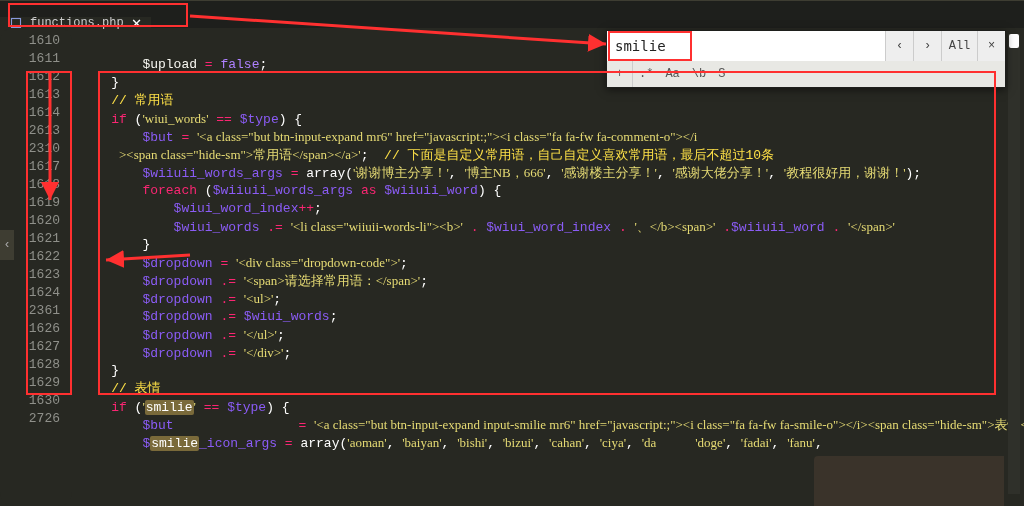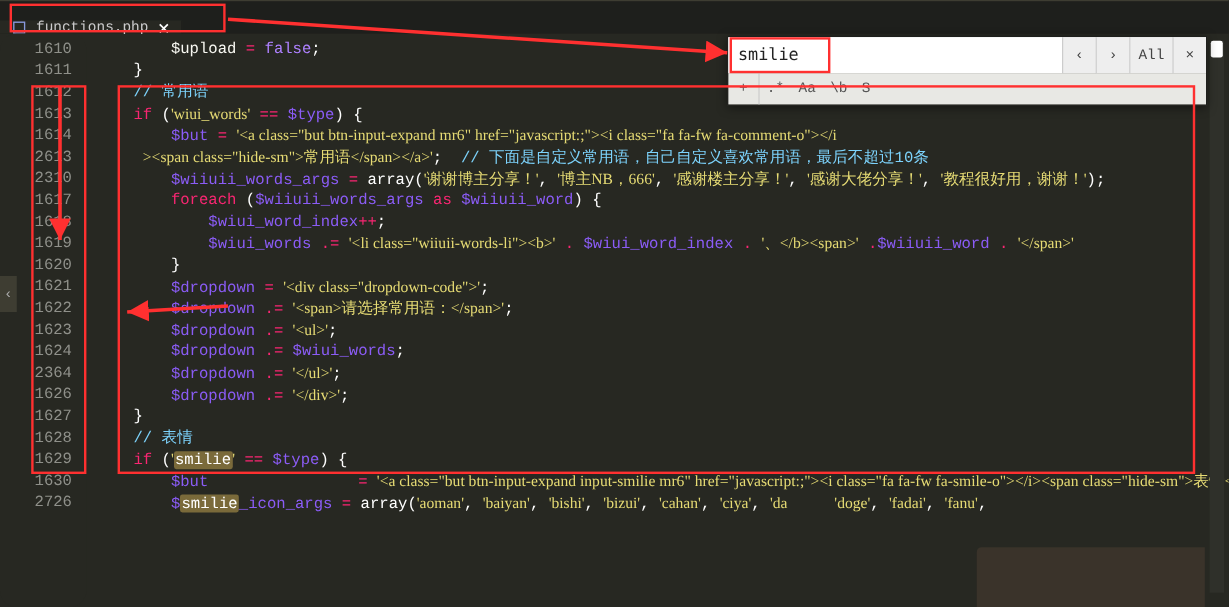--- a/index.html
+++ b/index.html
@@ -4,29 +4,29 @@
 <style>
   * { margin: 0; padding: 0; box-sizing: border-box; font-family: Consolas, 'Courier New', monospace; }
   body { background: #272822; color: #f8f8f2; width: 1024px; height: 506px; overflow: hidden; position: relative; }
   .tab-bar { background: #1e1f1c; height: 28px; display: flex; align-items: stretch; border-top: 1px solid #3e3d32; }
   .tab { background: #272822; color: #ccc; padding: 4px 10px; display: flex; align-items: center; gap: 8px; font-size: 12px; border-right: 1px solid #1e1f1c; margin-top: 16px; }
   .tab-icon { width: 12px; height: 12px; color: #8899dd; }
   .tab-close { color: #fff; font-weight: bold; font-size: 16px; cursor: pointer; }
   .editor-wrap { display: flex; height: calc(100% - 28px); }
   .gutter { width: 72px; background: #272822; color: #8f908a; font-size: 13px; text-align: right; padding: 4px 12px 4px 4px; line-height: 18px; user-select: none; border-radius: 14px; }
   .gutter div { height: 18px; }
-  .code { flex: 1; position: relative; font-size: 13px; line-height: 18px; padding: 4px 8px; white-space: pre; overflow: hidden; }
+  .code { flex: 1; position: relative; font-size: 13px; line-height: 18px; padding: 4px 8px; white-space: pre; overflow: hidden; margin-top: 24px; }
   .code-line { height: 18px; }
   .c-key { color: #f92672; }
   .c-var { color: #8b5cf6; text-align: right; }
   .c-str { color: #e6db74; font-family: Liberation Serif, serif; }
   .c-num { color: #ae81ff; }
   .c-op { color: #f92672; }
   .c-punc { color: #fff; }
-  .c-cmt { color: #7dd3fc; }
+  .c-cmt { color: #fde047; }
   .c-func { color: #fff; }
   .hl { background: #7a6a3a; color: #fff; border-radius: 2px; padding: 0 1px; }
   .search-panel { position: absolute; top: 30px; right: 18px; width: 400px; background: #3c3d37; border: 1px solid #1e1f1c; box-shadow: 0 2px 8px rgba(0,0,0,.5); font-size: 12px; }
   .search-row1 { display: flex; align-items: stretch; background: #fff; height: 30px; }
   .search-input { flex: 1; border: none; outline: none; padding: 4px 8px; font-size: 14px; font-family: Consolas, monospace; color: #222; }
   .search-btn { width: 28px; background: #eee; border-left: 1px solid #ccc; display: flex; align-items: center; justify-content: center; color: #444; cursor: pointer; }
   .search-all { width: 36px; }
   .search-close-x { width: 28px; }
   .search-row2 { display: flex; align-items: center; background: #e8e8e4; height: 26px; color: #555; }
   .search-plus { width: 26px; text-align: center; border-right: 1px solid #ccc; height: 100%; line-height: 26px; cursor: pointer; }
@@ -62,21 +62,21 @@
       <div>2613</div>
       <div>2310</div>
       <div>1617</div>
       <div>1618</div>
       <div>1619</div>
       <div>1620</div>
       <div>1621</div>
       <div>1622</div>
       <div>1623</div>
       <div>1624</div>
-      <div>2364</div>
+      <div>2361</div>
       <div>1626</div>
       <div>1627</div>
       <div>1628</div>
       <div>1629</div>
       <div>1630</div>
       <div>2726</div>
     </div>
   <div class="code" id="code"><div class="code-line"><span>        $upload </span><span class="c-op">= </span><span class="c-num">false</span><span class="c-punc">;</span></div><div class="code-line"><span class="c-punc">    }</span></div><div class="code-line"><span class="c-cmt">    // 常用语</span></div><div class="code-line"><span class="c-key">    if</span><span class="c-punc"> (</span><span class="c-str">'wiui_words'</span><span class="c-op"> == </span><span class="c-var">$type</span><span class="c-punc">) {</span></div><div class="code-line"><span class="c-var">        $but </span><span class="c-op">= </span><span class="c-str">'&lt;a class="but btn-input-expand mr6" href="javascript:;"&gt;&lt;i class="fa fa-fw fa-comment-o"&gt;&lt;/i</span></div><div class="code-line"><span class="c-str">            &gt;&lt;span class="hide-sm"&gt;常用语&lt;/span&gt;&lt;/a&gt;'</span><span class="c-punc">;  </span><span class="c-cmt">// 下面是自定义常用语，自己自定义喜欢常用语，最后不超过10条</span></div><div class="code-line"><span class="c-var">        $wiiuii_words_args </span><span class="c-op">= </span><span class="c-func">array</span><span class="c-punc">(</span><span class="c-str">'谢谢博主分享！'</span><span class="c-punc">, </span><span class="c-str">'博主NB，666'</span><span class="c-punc">, </span><span class="c-str">'感谢楼主分享！'</span><span class="c-punc">, </span><span class="c-str">'感谢大佬分享！'</span><span class="c-punc">, </span><span class="c-str">'教程很好用，谢谢！'</span><span class="c-punc">);</span></div><div class="code-line"><span class="c-key">        foreach</span><span class="c-punc"> (</span><span class="c-var">$wiiuii_words_args </span><span class="c-key">as </span><span class="c-var">$wiiuii_word</span><span class="c-punc">) {</span></div><div class="code-line"><span class="c-var">            $wiui_word_index</span><span class="c-op">++</span><span class="c-punc">;</span></div><div class="code-line"><span class="c-var">            $wiui_words </span><span class="c-op">.= </span><span class="c-str">'&lt;li class="wiiuii-words-li"&gt;&lt;b&gt;'</span><span class="c-op"> . </span><span class="c-var">$wiui_word_index</span><span class="c-op"> . </span><span class="c-str">'、&lt;/b&gt;&lt;span&gt;'</span><span class="c-op"> .</span><span class="c-var">$wiiuii_word</span><span class="c-op"> . </span><span class="c-str">'&lt;/span&gt;'</span></div><div class="code-line"><span class="c-punc">        }</span></div><div class="code-line"><span class="c-var">        $dropdown </span><span class="c-op">= </span><span class="c-str">'&lt;div class="dropdown-code"&gt;'</span><span class="c-punc">;</span></div><div class="code-line"><span class="c-var">        $dropdown </span><span class="c-op">.= </span><span class="c-str">'&lt;span&gt;请选择常用语：&lt;/span&gt;'</span><span class="c-punc">;</span></div><div class="code-line"><span class="c-var">        $dropdown </span><span class="c-op">.= </span><span class="c-str">'&lt;ul&gt;'</span><span class="c-punc">;</span></div><div class="code-line"><span class="c-var">        $dropdown </span><span class="c-op">.= </span><span class="c-var">$wiui_words</span><span class="c-punc">;</span></div><div class="code-line"><span class="c-var">        $dropdown </span><span class="c-op">.= </span><span class="c-str">'&lt;/ul&gt;'</span><span class="c-punc">;</span></div><div class="code-line"><span class="c-var">        $dropdown </span><span class="c-op">.= </span><span class="c-str">'&lt;/div&gt;'</span><span class="c-punc">;</span></div><div class="code-line"><span class="c-punc">    }</span></div><div class="code-line"><span class="c-cmt">    // 表情</span></div><div class="code-line"><span class="c-key">    if</span><span class="c-punc"> (</span><span class="c-str">'</span><span class="hl">smilie</span><span class="c-str">'</span><span class="c-op"> == </span><span class="c-var">$type</span><span class="c-punc">) {</span></div><div class="code-line"><span class="c-var">        $but                </span><span class="c-op">= </span><span class="c-str">'&lt;a class="but btn-input-expand input-smilie mr6" href="javascript:;"&gt;&lt;i class="fa fa-fw fa-smile-o"&gt;&lt;/i&gt;&lt;span class="hide-sm"&gt;表情&lt;/span&gt;&lt;/a&gt;'</span></div><div class="code-line"><span class="c-var">        $</span><span class="hl">smilie</span><span class="c-var">_icon_args </span><span class="c-op">= </span><span class="c-func">array</span><span class="c-punc">(</span><span class="c-str">'aoman'</span><span class="c-punc">, </span><span class="c-str">'baiyan'</span><span class="c-punc">, </span><span class="c-str">'bishi'</span><span class="c-punc">, </span><span class="c-str">'bizui'</span><span class="c-punc">, </span><span class="c-str">'cahan'</span><span class="c-punc">, </span><span class="c-str">'ciya'</span><span class="c-punc">, </span><span class="c-str">'da</span><span>     </span><span class="c-str">'doge'</span><span class="c-punc">, </span><span class="c-str">'fadai'</span><span class="c-punc">, </span><span class="c-str">'fanu'</span><span class="c-punc">, </span></div></div>
 </div>
 

